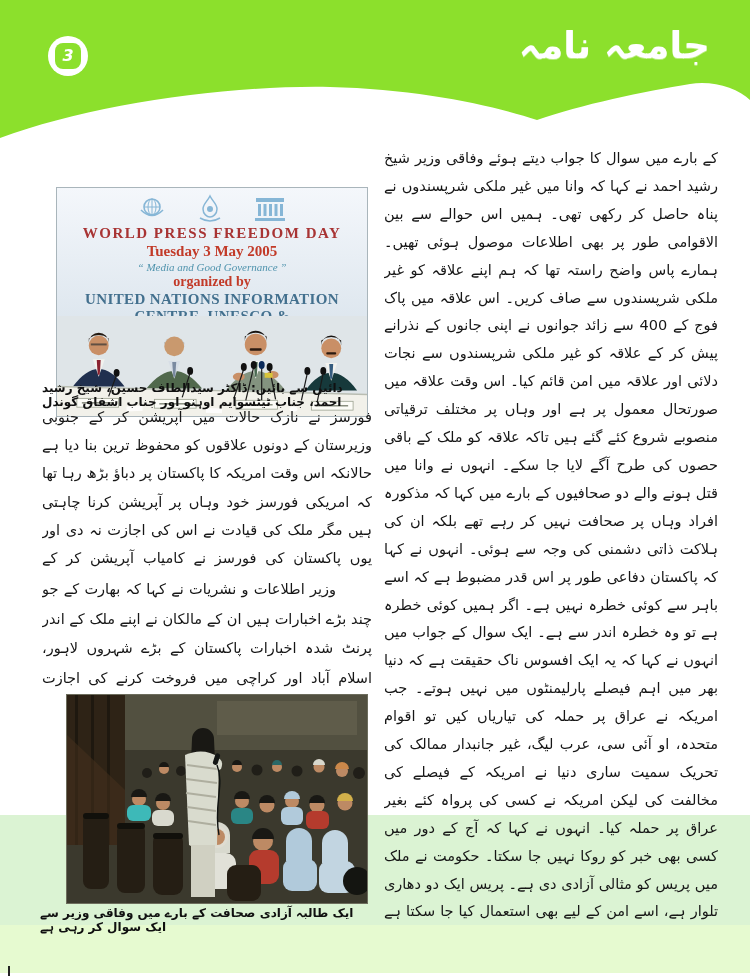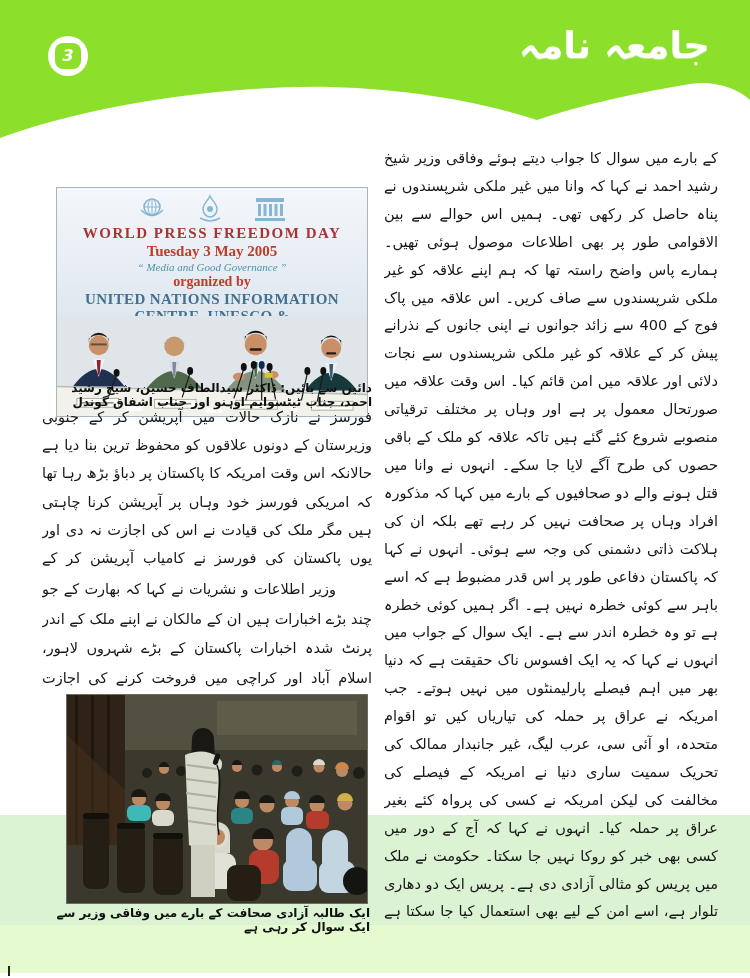--- a/index.html
+++ b/index.html
@@ -34,21 +34,21 @@
   #b-line1{font-size:15px;color:#43708e;letter-spacing:.4px;margin-top:1px;font-weight:bold;}
   #b-line2{font-size:13.5px;color:#5f6c76;letter-spacing:2px;margin-top:0;}
   #photo1-scene{position:absolute;left:0;bottom:0;width:310px;height:100px;}
 
   
   #photo2{position:absolute;left:66px;top:694px;width:302px;height:210px;border:1px solid #6d6d5d;
       box-sizing:border-box;overflow:hidden;}
 
   
   .urdu{direction:rtl;color:#161616;text-align:justify;}
-  .caption{direction:rtl;text-align:right;font-size:12px;font-weight:bold;color:#101010;}
+  .caption{direction:rtl;text-align:left;font-size:12px;font-weight:bold;color:#101010;}
   #caption1{position:absolute;left:42px;top:381px;width:330px;}
   #left-para1{position:absolute;left:42px;top:403px;width:330px;height:170px;
       font-size:14.5px;line-height:28.2px;overflow:hidden;}
   #left-para2{position:absolute;left:42px;top:575px;width:330px;height:120px;
       font-size:14.5px;line-height:29.5px;text-indent:36px;overflow:hidden;}
   #caption2{position:absolute;left:40px;top:906px;width:330px;}
   #right-col{position:absolute;left:384px;top:145px;width:334px;height:784px;
       font-size:14.5px;line-height:27.9px;overflow:hidden;}
 </style>
 </head>

